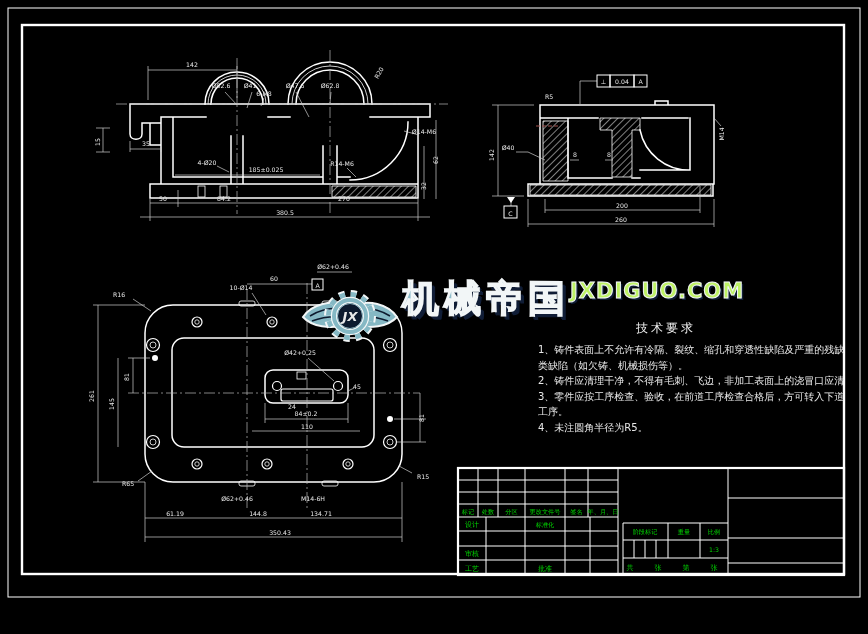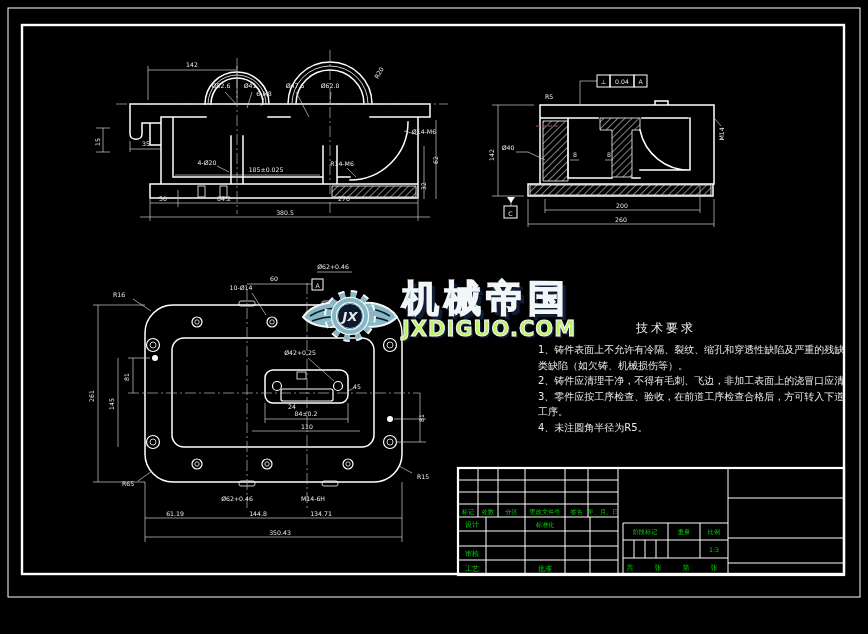--- a/index.html
+++ b/index.html
@@ -21,21 +21,21 @@
   .gt{fill:#00d800;font-size:7px;}
   .gts{fill:#00d800;font-size:6.2px;}
   .mid{text-anchor:middle;}
   
   .techreq{position:absolute;left:538px;top:320px;width:232px;color:#e8e8e8;z-index:3;}
   .techreq .tr-title{font-size:12px;text-align:center;letter-spacing:3px;margin-bottom:5px;color:#f2f2f2;margin-left:24px;}
   .techreq .tr-line{font-size:10px;line-height:15.6px;white-space:nowrap;}
   
   .watermark{position:absolute;left:300px;top:280px;display:flex;
              z-index:5;pointer-events:none;}
-  .wm-text{display:flex;flex-direction:column;margin-left:2px;}
+  .wm-text{display:flex;margin-left:2px;}
   .wm-brand{font-size:37px;font-weight:bold;letter-spacing:5px;color:#8fbdca;
             -webkit-text-stroke:1.5px #f2f6f7;
             text-shadow:3px 3px 0 #101d36,4px 4px 0 #101d36;line-height:38px;}
   .wm-domain{font-size:21px;font-weight:bold;letter-spacing:1px;color:#bef264;
              -webkit-text-stroke:1px #f2f6f7;text-shadow:2px 2px 0 #101d36;line-height:22px;}
 </style>
 </head>
 <body>
 
 <div class="sheet">

